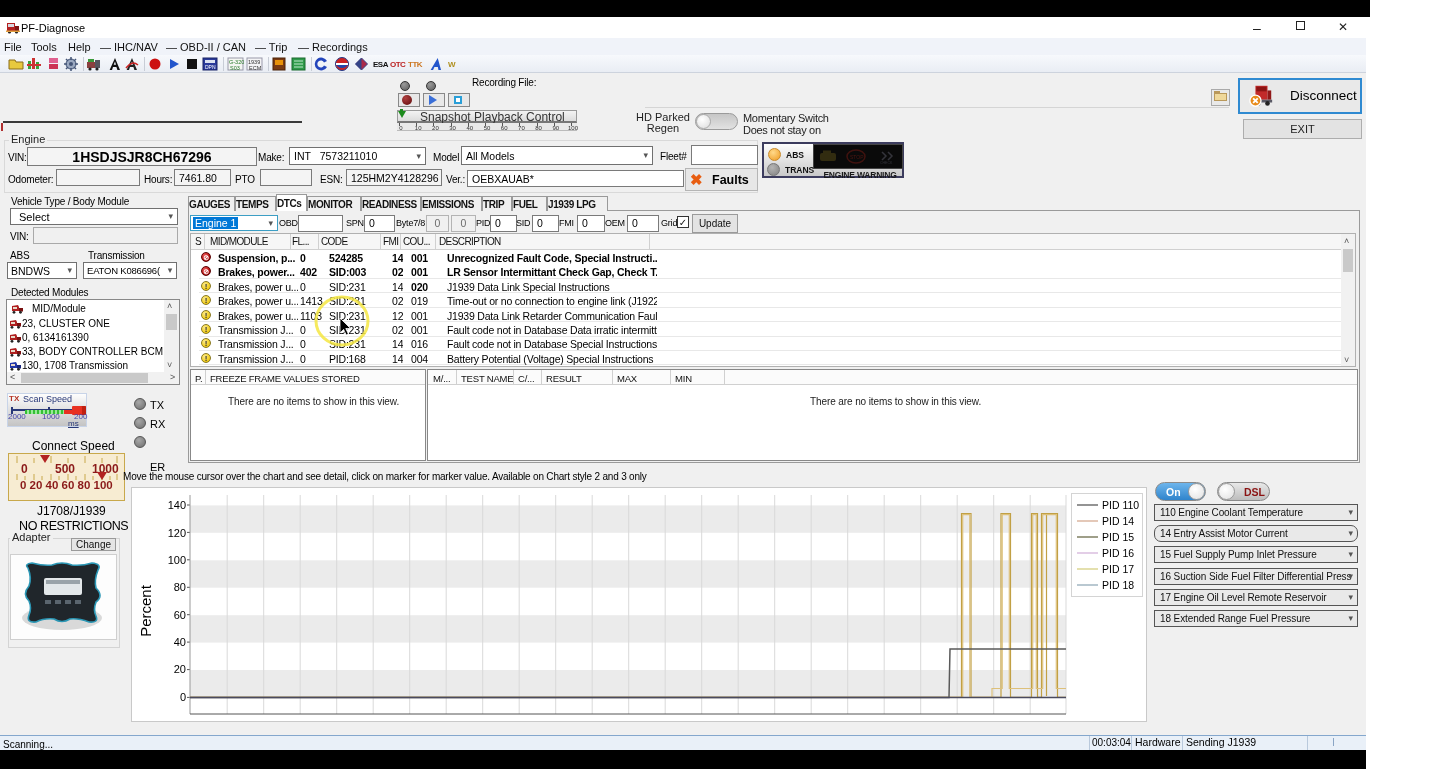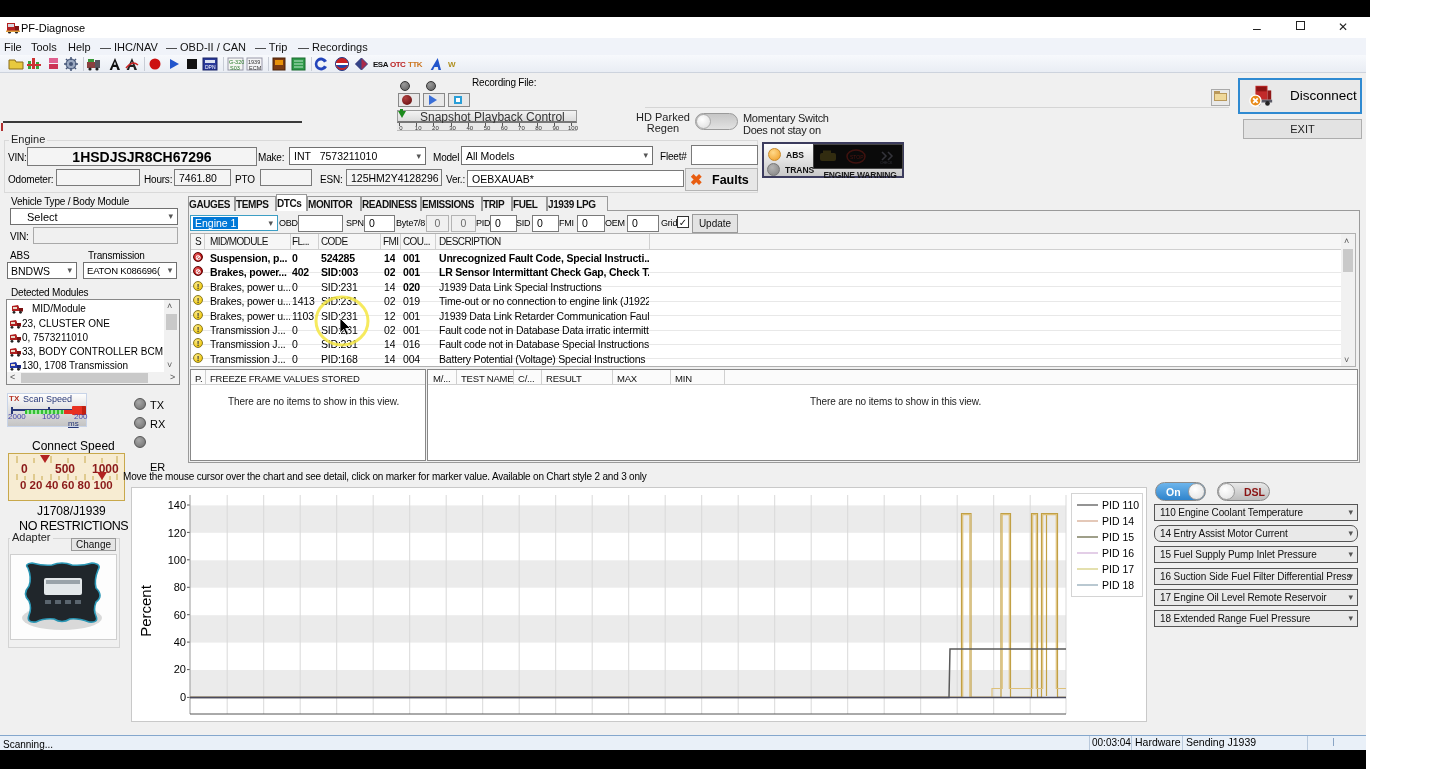--- a/index.html
+++ b/index.html
@@ -7,21 +7,21 @@
 .abs { position:absolute; }
 #stage { position:relative; width:1437px; height:769px; }
 .lbl { position:absolute; font-size:10px; letter-spacing:-0.2px; color:#000; white-space:nowrap; }
 .flbl { position:absolute; font-size:9px; letter-spacing:-0.2px; color:#000; white-space:nowrap; }
 .fld { position:absolute; background:#fff; border:1px solid #7a7a7a; font-size:10.5px; color:#000; white-space:nowrap; overflow:hidden; }
 .combo { position:absolute; background:#fff; border:1px solid #707070; font-size:10.5px; white-space:nowrap; overflow:hidden; }
 .combo .chev { position:absolute; right:4px; top:50%; margin-top:-4.5px; font-size:9px; line-height:9px; color:#555; }
 .gray { background:#f0f0f0; color:#6d6d6d; }
 .pidc { width:204px; height:17px; line-height:16px; padding-left:5px; background:#e9e9e9; border:1px solid #555; font-size:10px; letter-spacing:-0.1px; color:#111; }
 .tab { position:absolute; top:0; height:15px; background:#f0f0f0; border:1px solid #9a9a9a; border-bottom:none; font-size:10px; letter-spacing:-0.4px; font-weight:bold; color:#111; text-align:left; line-height:15px; box-sizing:border-box; }
-.trow { position:absolute; left:0; width:1150px; height:22px; font-size:10.5px; letter-spacing:-0.2px; color:#000; }
+.trow { position:absolute; left:8px; width:1150px; height:28px; font-size:10.5px; letter-spacing:-0.2px; color:#000; }
 .trow span { position:absolute; top:1px; white-space:nowrap; overflow:hidden; }
 </style>
 </head>
 <body>
 <div id="stage">
 
   <div class="abs" style="left:0;top:0;width:1370px;height:17px;background:#000;"></div>
 
   <div class="abs" style="left:0;top:17px;width:1366px;height:733px;background:#f0f0f0;"></div>
 
@@ -244,21 +244,21 @@
       <rect x="7" y="2.5" width="8" height="3" fill="#3a3212"></rect>
       <ellipse cx="40" cy="8.5" rx="9" ry="6.5" fill="none" stroke="#4a1410" stroke-width="1.5"></ellipse>
       <text x="34" y="11" font-size="5" fill="#5a1812" font-family="Liberation Sans,sans-serif">STOP</text>
       <path d="M66 4 l4 4 -4 4 M72 4 l4 4 -4 4" stroke="#3c3c44" stroke-width="1.5" fill="none"></path>
       <text x="64" y="16" font-size="3.5" fill="#3c3c44" font-family="Liberation Sans,sans-serif">CHECK</text>
     </g>
   </svg>
   <div class="abs" style="left:818px;top:169.5px;width:84px;text-align:center;font-size:8.5px;letter-spacing:-0.2px;font-weight:bold;color:#1a1a1a;white-space:nowrap;">ENGINE WARNING</div>
 
   <div class="lbl" style="left:11px;top:196px;">Vehicle Type / Body Module</div>
-  <div class="combo" style="left:10px;top:208px;width:168px;height:17px;line-height:16px;padding-left:16px;font-size:11px;">Select<span class="chev">▾</span></div>
+  <div class="combo" style="left:10px;top:208px;width:168px;height:17px;line-height:16px;padding-left:8px;font-size:11px;">Select<span class="chev">▾</span></div>
   <div class="lbl" style="left:10px;top:231px;">VIN:</div>
   <div class="fld" style="left:33px;top:227px;width:145px;height:17px;background:#f0f0f0;border-color:#a9a9a9;"></div>
   <div class="lbl" style="left:10px;top:250px;">ABS</div>
   <div class="lbl" style="left:88px;top:250px;">Transmission</div>
   <div class="combo" style="left:7px;top:262px;width:70px;height:17px;line-height:16px;padding-left:3px;">BNDWS<span class="chev">▾</span></div>
   <div class="combo" style="left:83px;top:262px;width:94px;height:17px;line-height:16px;padding-left:3px;font-size:9.5px;letter-spacing:-0.2px;">EATON K086696(<span class="chev">▾</span></div>
   <div class="lbl" style="left:11px;top:287px;">Detected Modules</div>
 
   <div class="abs" style="left:6px;top:299px;width:174px;height:86px;background:#fff;border:1px solid #888;"></div>
   <div class="abs" id="modlist" style="left:7px;top:300px;width:157px;height:72px;overflow:hidden;">
@@ -284,21 +284,21 @@
       <span style="position:absolute;left:15px;top:18px;font-size:10px;color:#000;white-space:nowrap;">23, CLUSTER ONE</span>
       <span style="position:absolute;left:2px;top:33px;width:13px;height:10px;">
         <svg width="13" height="10" viewBox="0 0 13 10" style="position:absolute;left:0;top:0;">
           <path d="M1 2 L7 1 L8 3 L8 7 L1 7 Z" fill="#b02020"></path>
           <rect x="8" y="4" width="4" height="3.5" fill="#7a1010"></rect>
           <rect x="2" y="3" width="4" height="2" fill="#e8d8c8"></rect>
           <circle cx="3" cy="8.3" r="1.4" fill="#222"></circle>
           <circle cx="9.5" cy="8.3" r="1.4" fill="#222"></circle>
         </svg>
       </span>
-      <span style="position:absolute;left:15px;top:32px;font-size:10px;color:#000;white-space:nowrap;">0, 7573211010</span>
+      <span style="position:absolute;left:15px;top:32px;font-size:10px;color:#000;white-space:nowrap;">0, 6134161390</span>
       <span style="position:absolute;left:2px;top:47px;width:13px;height:10px;">
         <svg width="13" height="10" viewBox="0 0 13 10" style="position:absolute;left:0;top:0;">
           <path d="M1 2 L7 1 L8 3 L8 7 L1 7 Z" fill="#b02020"></path>
           <rect x="8" y="4" width="4" height="3.5" fill="#7a1010"></rect>
           <rect x="2" y="3" width="4" height="2" fill="#e8d8c8"></rect>
           <circle cx="3" cy="8.3" r="1.4" fill="#222"></circle>
           <circle cx="9.5" cy="8.3" r="1.4" fill="#222"></circle>
         </svg>
       </span>
       <span style="position:absolute;left:15px;top:46px;font-size:10px;color:#000;white-space:nowrap;">33, BODY CONTROLLER BCM</span>

